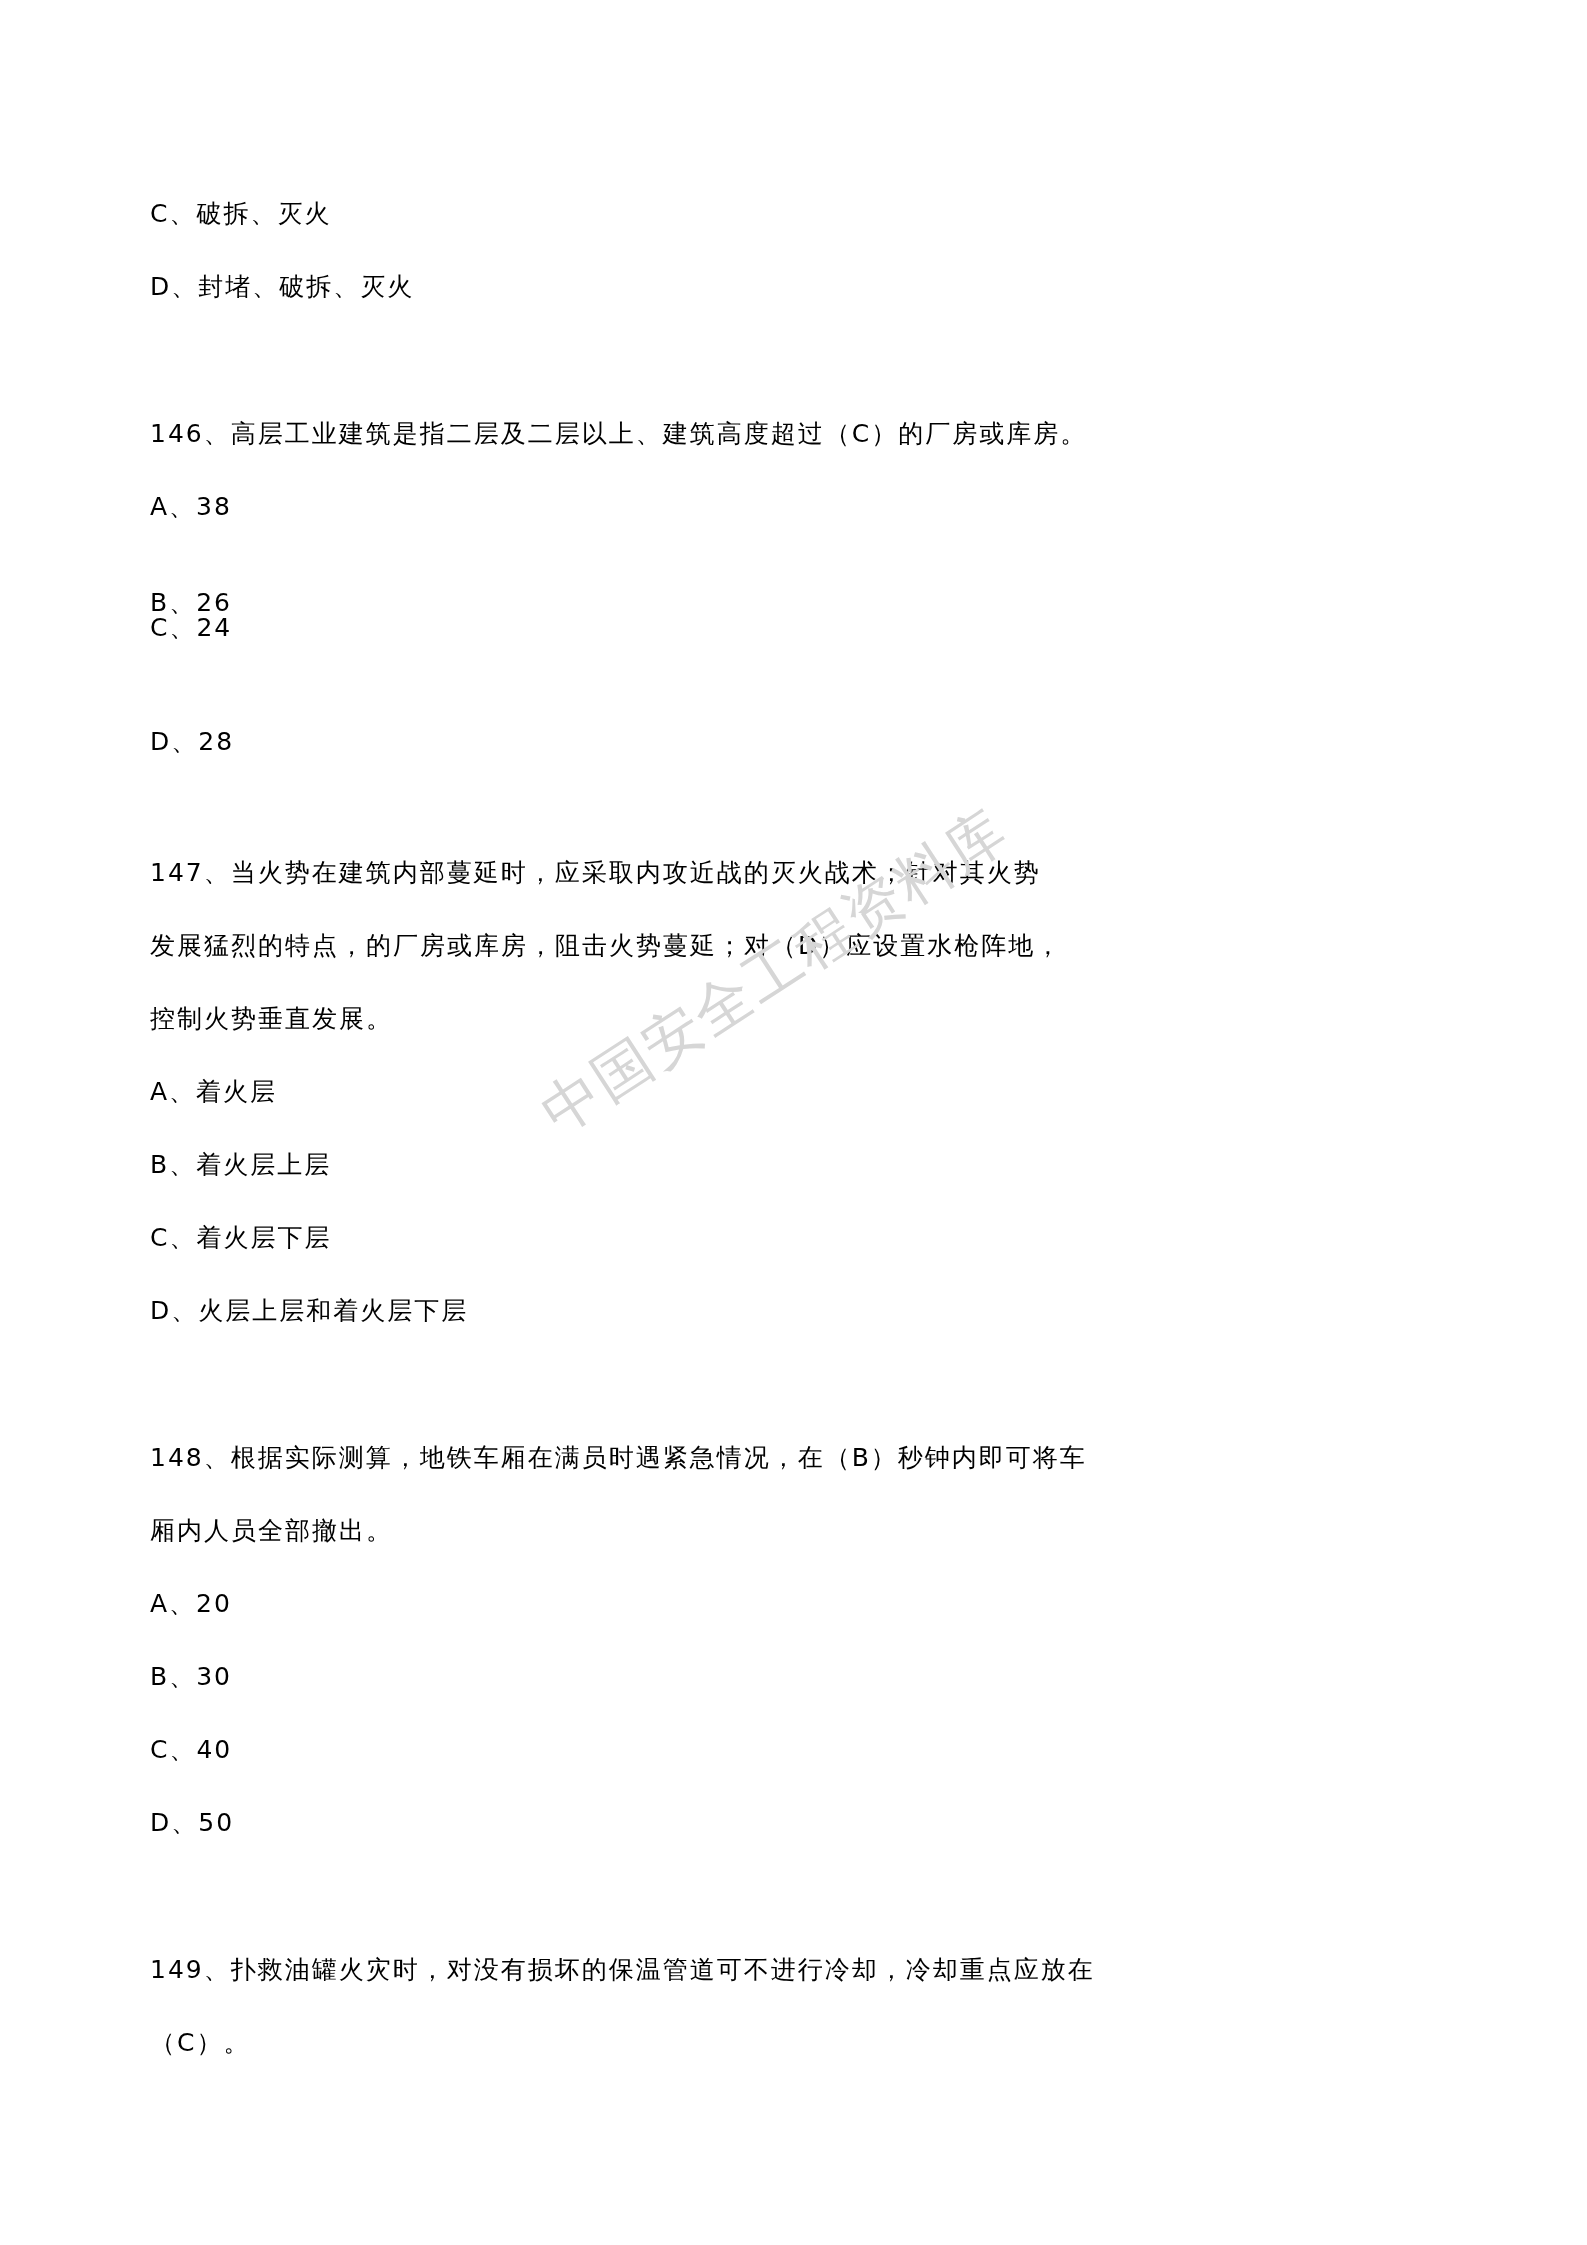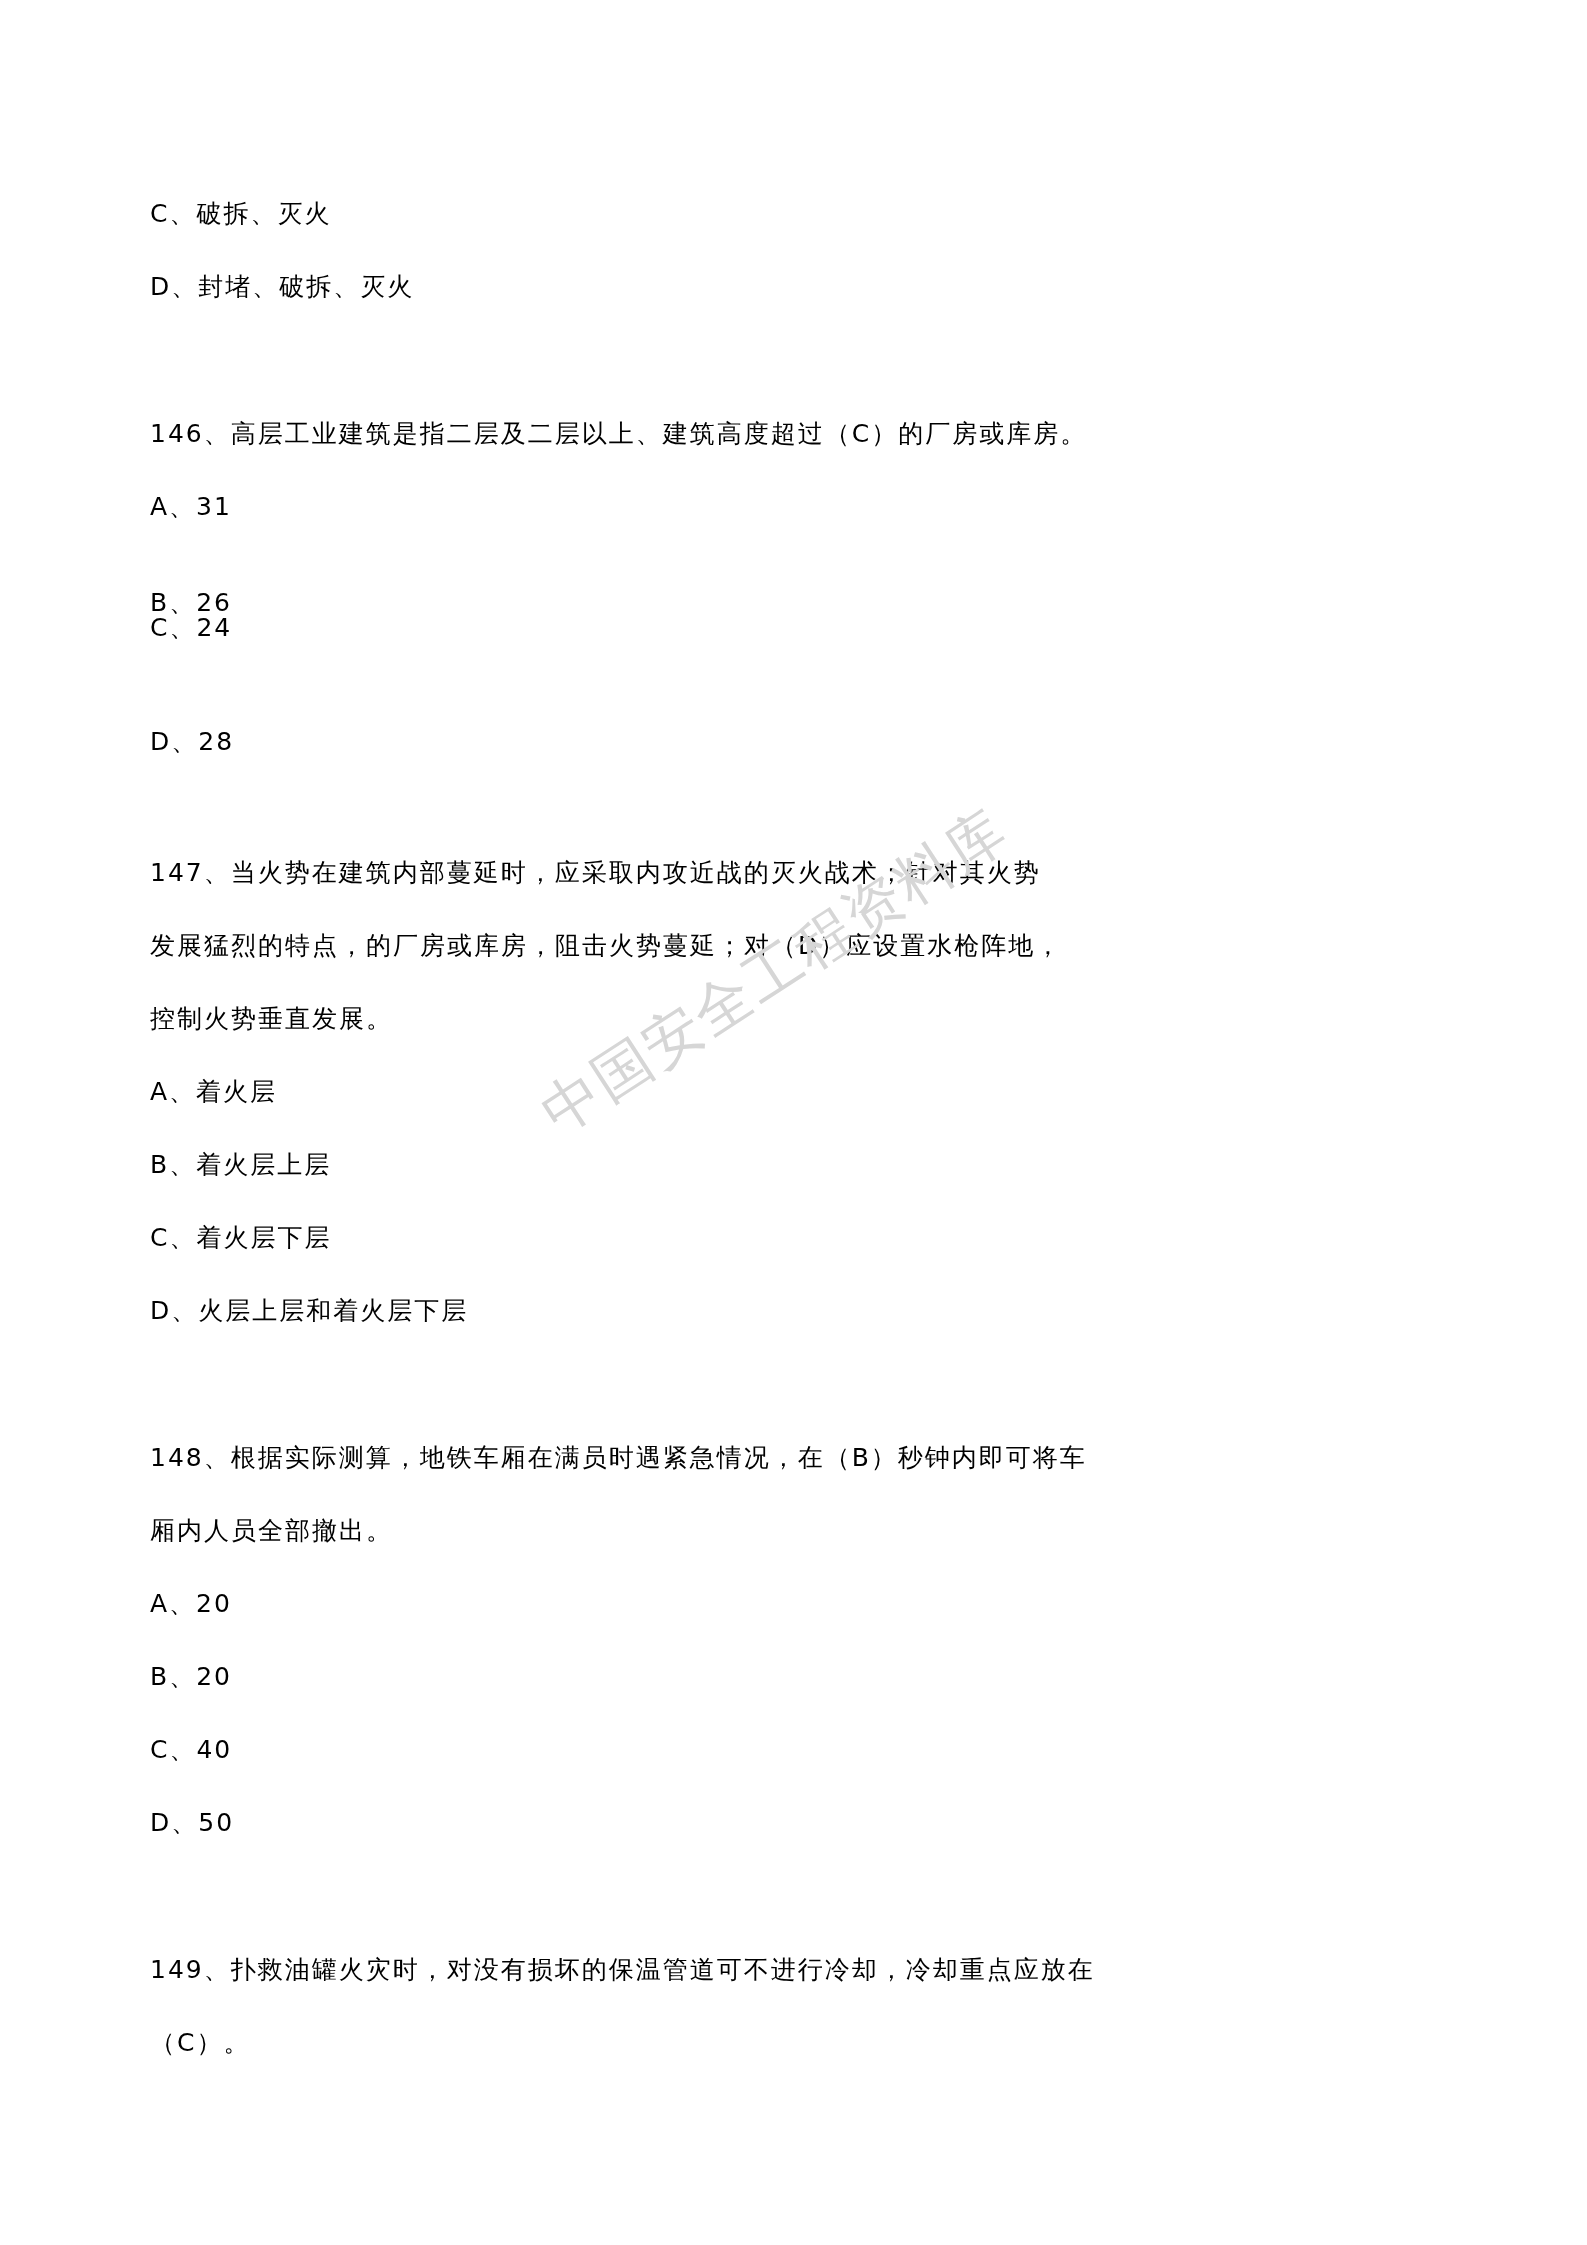--- a/index.html
+++ b/index.html
@@ -22,37 +22,37 @@
 </style>
 </head>
 <body>
 
 <div class="page">
 
   <div class="line" style="top:194px">C、破拆、灭火</div>
   <div class="line" style="top:267px">D、封堵、破拆、灭火</div>
 
   <div class="line" style="top:414px">146、高层工业建筑是指二层及二层以上、建筑高度超过（C）的厂房或库房。</div>
-  <div class="line" style="top:487px">A、31</div>
+  <div class="line" style="top:487px">A、38</div>
   <div class="line" style="top:583px">B、26</div>
   <div class="line" style="top:608px">C、24</div>
   <div class="line" style="top:722px">D、28</div>
 
   <div class="line" style="top:853px">147、当火势在建筑内部蔓延时，应采取内攻近战的灭火战术；针对其火势</div>
   <div class="line" style="top:926px">发展猛烈的特点，的厂房或库房，阻击火势蔓延；对（D）应设置水枪阵地，</div>
   <div class="line" style="top:999px">控制火势垂直发展。</div>
   <div class="line" style="top:1072px">A、着火层</div>
   <div class="line" style="top:1145px">B、着火层上层</div>
   <div class="line" style="top:1218px">C、着火层下层</div>
   <div class="line" style="top:1291px">D、火层上层和着火层下层</div>
 
   <div class="line" style="top:1438px">148、根据实际测算，地铁车厢在满员时遇紧急情况，在（B）秒钟内即可将车</div>
   <div class="line" style="top:1511px">厢内人员全部撤出。</div>
   <div class="line" style="top:1584px">A、20</div>
-  <div class="line" style="top:1657px">B、20</div>
+  <div class="line" style="top:1657px">B、30</div>
   <div class="line" style="top:1730px">C、40</div>
   <div class="line" style="top:1803px">D、50</div>
 
   <div class="line" style="top:1950px">149、扑救油罐火灾时，对没有损坏的保温管道可不进行冷却，冷却重点应放在</div>
   <div class="line" style="top:2023px">（C）。</div>
 </div>
 
 <div class="watermark">中国安全工程资料库</div>
 
 </body></html>

